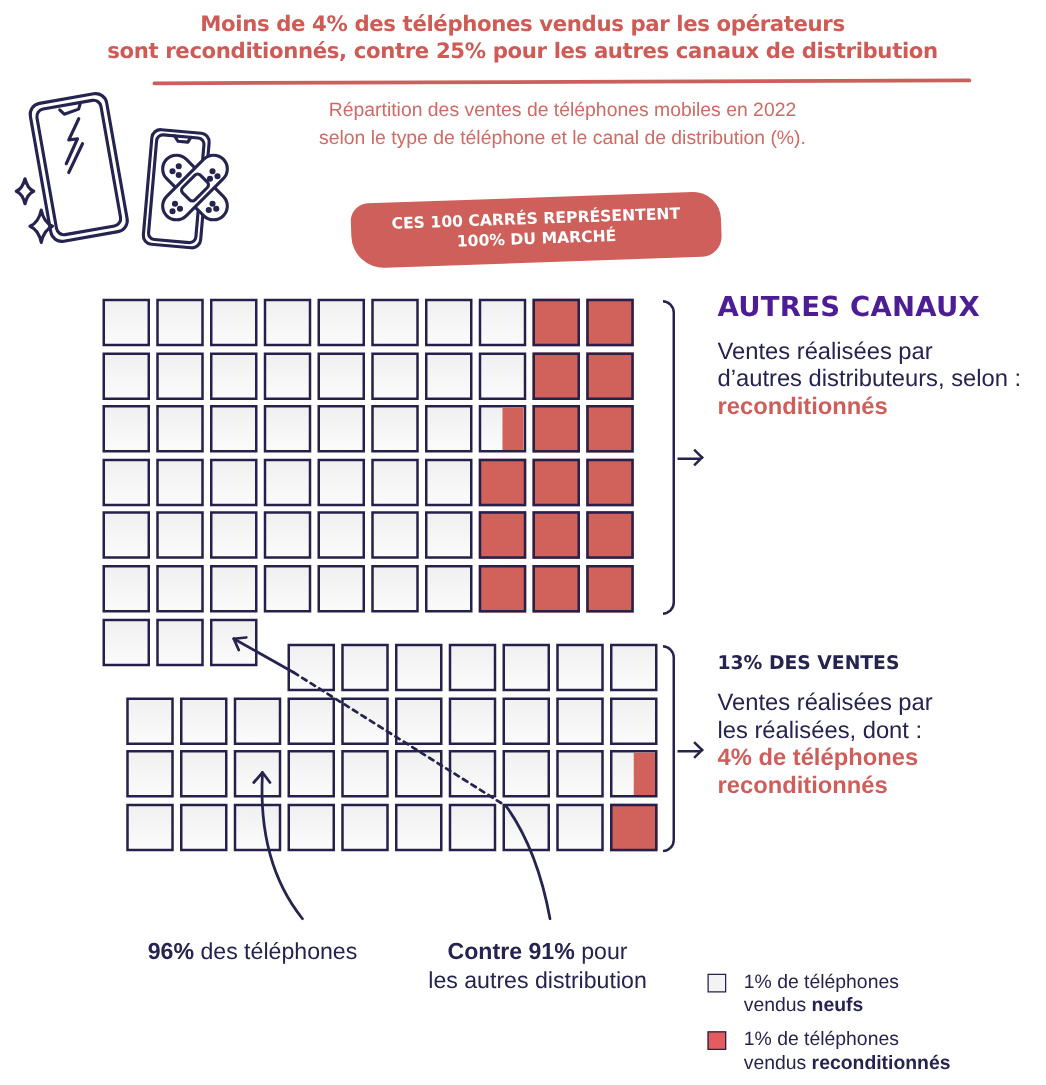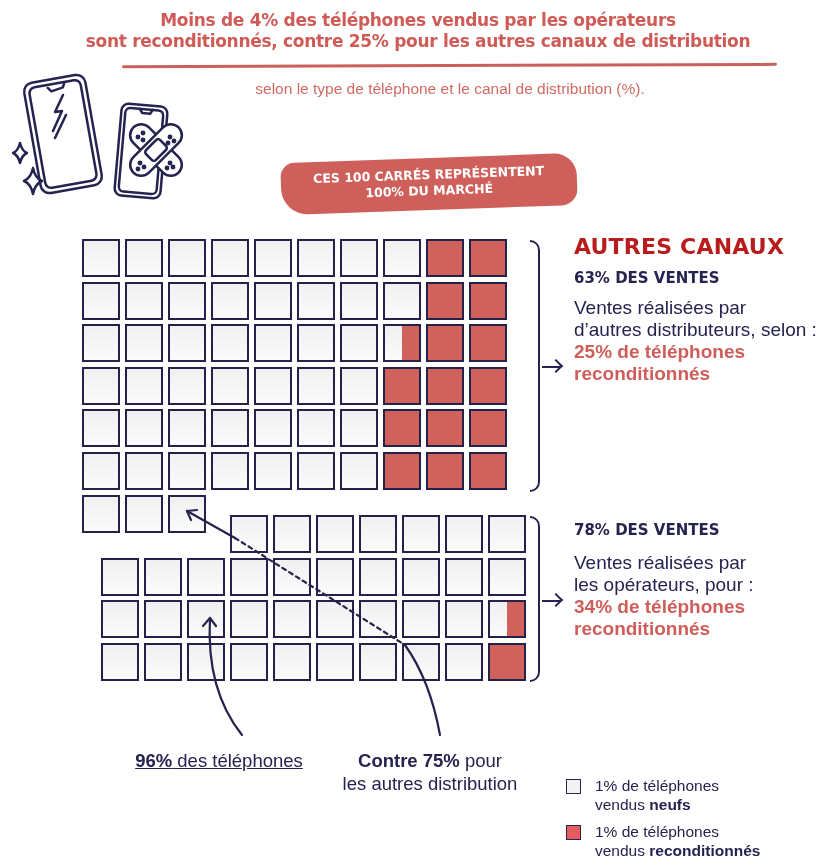--- a/index.html
+++ b/index.html
@@ -8,39 +8,40 @@
   .title { left: 0; width: 900px; top: 10px; text-align: center; font-family: "DejaVu Sans", sans-serif; font-weight: bold; color: #cf5b57; font-size: 17px; line-height: 21px; letter-spacing: -0.3px; }
   .title-rule { left: 122px; top: 64px; width: 655px; height: 3px; background: #c9605c; border-radius: 2px; transform: rotate(-0.2deg); }
   .subtitle { left: 200px; width: 500px; top: 78px; text-align: center; color: #d06a63; font-size: 15.5px; line-height: 22px; font-family: "Liberation Sans Narrow", "Liberation Sans", sans-serif; }
   .badge { left: 281px; top: 158px; width: 296px; height: 52px; background: #cf5f5a; border-radius: 14px 22px 16px 26px; transform: rotate(-2deg); color: #fff; text-align: center; font-family: "DejaVu Sans", sans-serif; font-weight: bold; font-size: 12.5px; line-height: 16px; padding-top: 9px; box-sizing: border-box; }
   .cell { position: absolute; width: 34px; height: 34px; border: 2.5px solid #25214a; background: linear-gradient(#f0f0f0, #fbfbfb); box-sizing: content-box; overflow: hidden; }
   .cell.red { background: #d0615b; }
   .cell .part { position: absolute; top: 0; bottom: 0; right: 0; background: #d0615b; }
   .brace { border: 2.5px solid #25234f; border-left: none; border-radius: 0 14px 14px 0; width: 8px; }
   .brace-arrow { height: 2px; background: #25234f; width: 18px; }
   .brace-arrow::after { content: ""; position: absolute; right: -1px; top: -5px; width: 8px; height: 8px; border-top: 2px solid #25234f; border-right: 2px solid #25234f; transform: rotate(45deg); }
-  .section-title { font-family: "DejaVu Sans", sans-serif; font-weight: bold; color: #b91c1c; font-size: 22px; line-height: 29px; letter-spacing: 0.2px; }
+  .section-title { font-family: "DejaVu Sans", sans-serif; font-weight: bold; color: #4c1d95; font-size: 22px; line-height: 29px; letter-spacing: 0.2px; }
   .section-share { font-family: "DejaVu Sans", sans-serif; font-weight: bold; color: #25234f; font-size: 15px; }
   .section-desc { font-size: 19px; line-height: 22px; color: #25234f; font-family: "Liberation Sans Narrow", "Liberation Sans", sans-serif; }
   .section-hl { font-size: 19px; line-height: 22px; color: #cf5e5a; font-weight: bold; }
   .caption { text-align: center; font-size: 18.5px; line-height: 23px; color: #25234f; }
   .caption b { font-weight: bold; }
   .legend-box { width: 13px; height: 13px; border: 1.5px solid #25234f; }
   .legend-text { font-size: 15.5px; line-height: 19px; color: #25234f; }
   svg { position: absolute; left: 0; top: 0; overflow: visible; }
 </style>
 </head>
 <body>
 
 <div class="abs title" style="left:-32px;">
   <div>Moins de 4% des téléphones vendus par les opérateurs</div>
   <div>sont reconditionnés, contre 25% pour les autres canaux de distribution</div>
 </div>
 <div class="abs title-rule"></div>
 <div class="abs subtitle">
+  <div>Répartition des ventes de téléphones mobiles en 2022</div>
   <div>selon le type de téléphone et le canal de distribution (%).</div>
 </div>
 
 <svg width="200" height="220">
   <g fill="none" stroke="#25234f" stroke-width="2.5" stroke-linejoin="round" stroke-linecap="round">
     <rect x="32" y="78" width="62" height="112" rx="9" transform="rotate(-10 63 134)"></rect>
     <rect x="37" y="83" width="52" height="102" rx="6" transform="rotate(-10 63 134)"></rect>
     <path d="M56 86 l3 4 l12 -2 l2 -4" transform="rotate(-10 63 134)"></path>
     <path d="M63 95 l-8 17 l7 -1 l-9 20"></path>
     <path d="M66 115 l-11 23"></path>
@@ -183,53 +184,51 @@
     <div class="cell red" style="left: 488px; top: 642.8px;"></div>
   </div>
 
 <div class="abs brace" style="left:530px; top:240px; height:248px;"></div>
 <div class="abs brace-arrow" style="left:542px; top:366px;"></div>
 <div class="abs brace" style="left:530px; top:516px; height:162px;"></div>
 <div class="abs brace-arrow" style="left:542px; top:600px;"></div>
 
 <div class="abs" style="left:574px; top:232px; width:260px;">
   <div class="section-title">AUTRES CANAUX</div>
-  <div class="section-share" style="margin-top:8px;">63% DES VENTES</div>
   <div class="section-desc" style="margin-top:10px;">Ventes réalisées par</div>
   <div class="section-desc">d’autres distributeurs, selon :</div>
-  <div class="section-hl">25% de téléphones</div>
   <div class="section-hl">reconditionnés</div>
 </div>
 
 <div class="abs" style="left:574px; top:515px; width:260px;">
-  <div class="section-share" style="margin-top:6px;">78% DES VENTES</div>
+  <div class="section-share" style="margin-top:6px;">13% DES VENTES</div>
   <div class="section-desc" style="margin-top:13px;">Ventes réalisées par</div>
-  <div class="section-desc">les opérateurs, pour :</div>
-  <div class="section-hl">34% de téléphones</div>
+  <div class="section-desc">les réalisées, dont :</div>
+  <div class="section-hl">4% de téléphones</div>
   <div class="section-hl">reconditionnés</div>
 </div>
 
 <svg width="837" height="868" style="pointer-events:none;">
   <g fill="none" stroke="#25234f" stroke-width="2.2" stroke-linecap="round">
     <path d="M187 511 L235 538"></path>
     <path d="M235 538 L405 645" stroke-dasharray="4 4"></path>
     <path d="M405 645 Q430 680 440 735"></path>
     <path d="M187 511 l10 -1 M187 511 l4 9"></path>
   </g>
   <g fill="none" stroke="#25234f" stroke-width="2.2" stroke-linecap="round">
     <path d="M210 618 Q206 690 242 735"></path>
     <path d="M210 618 l-7 8 M210 618 l6 8"></path>
   </g>
 </svg>
 
-<div class="abs caption" style="left:101px; top:749px; width:236px;text-decoration:underline;">
+<div class="abs caption" style="left:84px; top:749px; width:236px;">
   <div><b>96%</b><span> des téléphones</span></div>
 </div>
 <div class="abs caption" style="left:325px; top:749px; width:210px;">
-  <div><b>Contre 75%</b><span> pour</span></div>
+  <div><b>Contre 91%</b><span> pour</span></div>
   <div>les autres distribution</div>
 </div>
 
 <div class="abs" style="left:566px; top:776px;">
   <div style="display:flex; align-items:flex-start; gap:14px;">
     <div class="legend-box" style="background:#f3f3f3; margin-top:3px;"></div>
     <div class="legend-text">
       <div>1% de téléphones</div>
       <div><span>vendus </span><b>neufs</b></div>
     </div>

